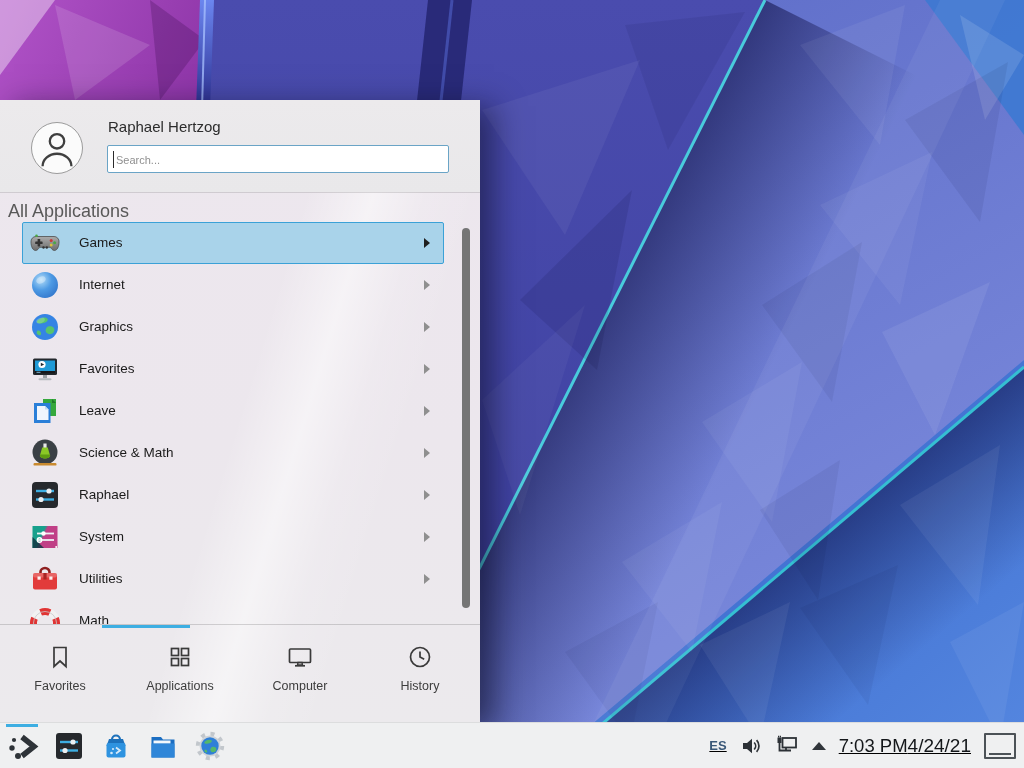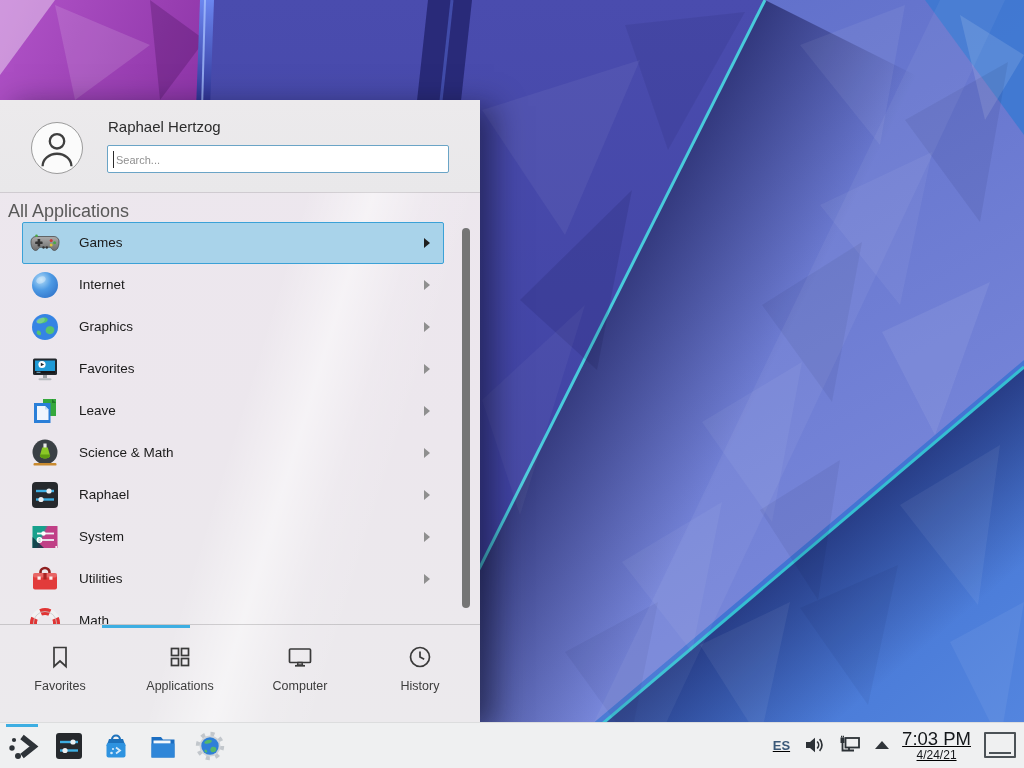--- a/index.html
+++ b/index.html
@@ -50,23 +50,23 @@
   #taskbar{position:absolute;left:0;top:722px;width:1024px;height:46px;background:#eff0f1;
     border-top:1px solid rgba(0,0,0,.08);box-sizing:border-box;display:flex;align-items:center;}
   .tb-apps{display:flex;align-items:center;gap:9px;padding-left:3px;}
   .tb-app{position:relative;width:38px;height:44px;display:flex;align-items:center;justify-content:center;}
   .tb-active-line{position:absolute;left:3px;top:0px;width:32px;height:3px;background:#3daee2;}
   .tb-spacer{flex:1 1 auto;}
   .tray{display:flex;align-items:center;gap:13px;padding-right:8px;text-decoration:underline;}
   .kb-layout{font-size:13px;font-weight:bold;color:#3a5878;}
   .caret-up{width:0;height:0;border-left:7px solid transparent;border-right:7px solid transparent;
     border-bottom:8px solid #30353a;}
-  .clock{display:flex;flex-direction:column;align-items:center;line-height:1.05;color:#14171a;}
+  .clock{display:flex;flex-direction:row;align-items:center;line-height:1.05;color:#14171a;}
   .clock-time{font-size:18.5px;}
-  .clock-date{font-size:12px;}
+  .clock-date{font-size:19px;}
   .show-desktop{width:28px;height:22px;border:2px solid #4c5257;border-radius:1px;position:relative;background:transparent;}
   .show-desktop .inner-line{position:absolute;left:3px;right:3px;bottom:2px;height:2px;background:#4c5257;}
 </style>
 </head>
 <body>
 
 <div id="stage">
 
   <svg id="wallpaper" width="1024" height="768" viewBox="0 0 1024 768">
     <defs>

